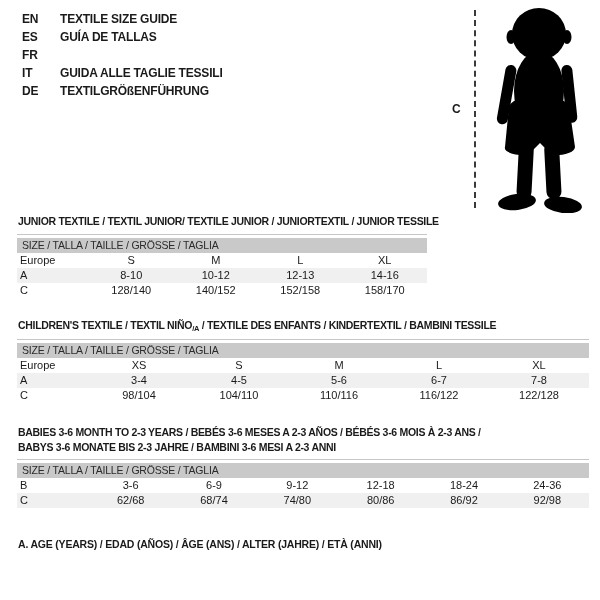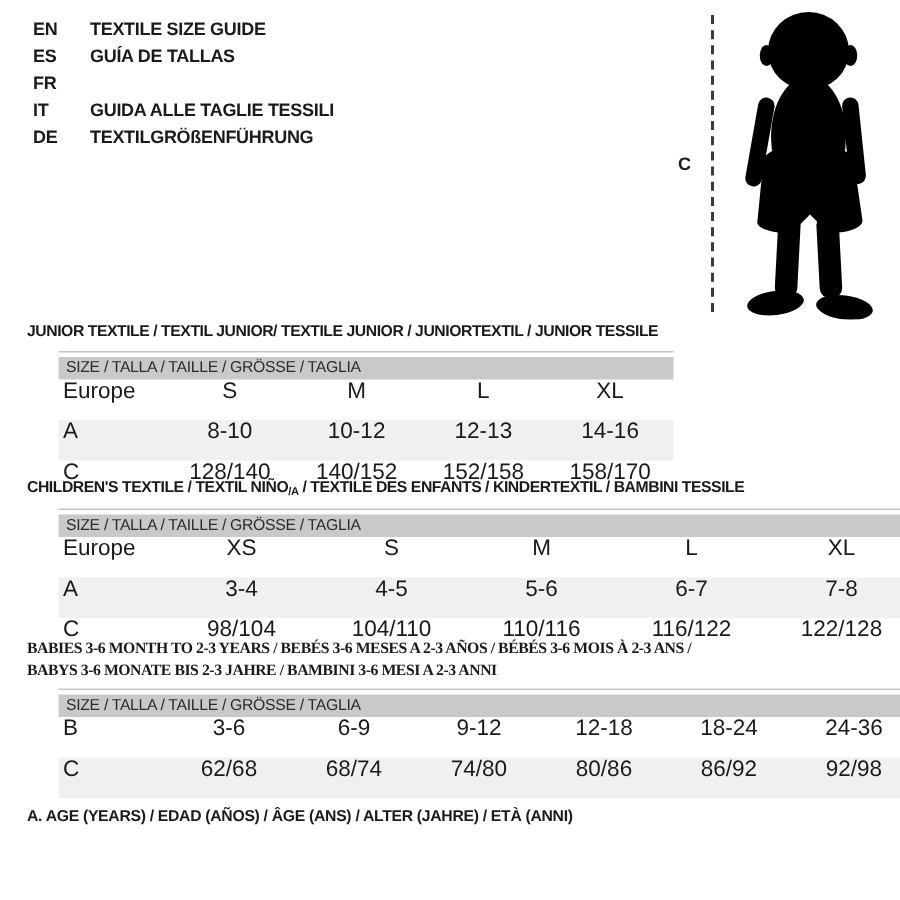--- a/index.html
+++ b/index.html
@@ -11,26 +11,26 @@
   .lang-block{position:absolute;left:22px;top:10px;}
   .lang-row{display:flex;height:18px;line-height:18px;font-size:12px;font-weight:bold;letter-spacing:-0.2px;}
   .lang-code{width:38px;}
   
   .height-line{position:absolute;left:474px;top:10px;height:198px;width:0;border-left:2px dashed #3a3a3a;}
   .figure-label{position:absolute;left:452px;top:102px;font-size:12px;font-weight:bold;}
   .baby-svg{position:absolute;left:482px;top:7px;}
   
   .sec-title{position:absolute;left:18px;font-size:10.5px;font-weight:bold;letter-spacing:-0.3px;white-space:nowrap;}
   .sec-title .subscript{font-size:7.5px;vertical-align:-2px;letter-spacing:-0.3px;}
-  .sec-title.two-line{line-height:15px;white-space:normal;width:560px;font-family:Liberation Serif, serif;}
+  .sec-title.two-line{line-height:15px;white-space:normal;width:560px;}
   
-  .tbl{position:absolute;left:17px;margin-left:22px;}
+  .tbl{position:absolute;left:17px;}
   .tbl .topline{height:1px;background:#c6c6c6;margin-bottom:3px;}
   .tbl .hdrbar{background:#c9c9c9;height:15px;line-height:15px;font-size:10.5px;color:#2b2b2b;padding-left:5px;letter-spacing:-0.2px;}
-  .rows .row{display:grid;height:27px;line-height:15px;font-size:15px;}
+  .rows .row{display:grid;height:15px;line-height:15px;font-size:11px;}
   .rows .row:nth-child(even){background:#f0f0f0;}
   .t-junior{width:410px;}
   .t-junior .row{grid-template-columns:72px repeat(4,1fr);}
   .t-children,.t-babies{width:572px;}
   .t-children .row{grid-template-columns:72px repeat(5,1fr);}
   .t-babies .row{grid-template-columns:72px repeat(6,1fr);}
   .row .rlabel{text-align:left;padding-left:3px;}
   .row .cell{text-align:center;}
   
   .legend{position:absolute;left:18px;top:536px;font-size:10.5px;font-weight:bold;line-height:17px;letter-spacing:-0.2px;}

